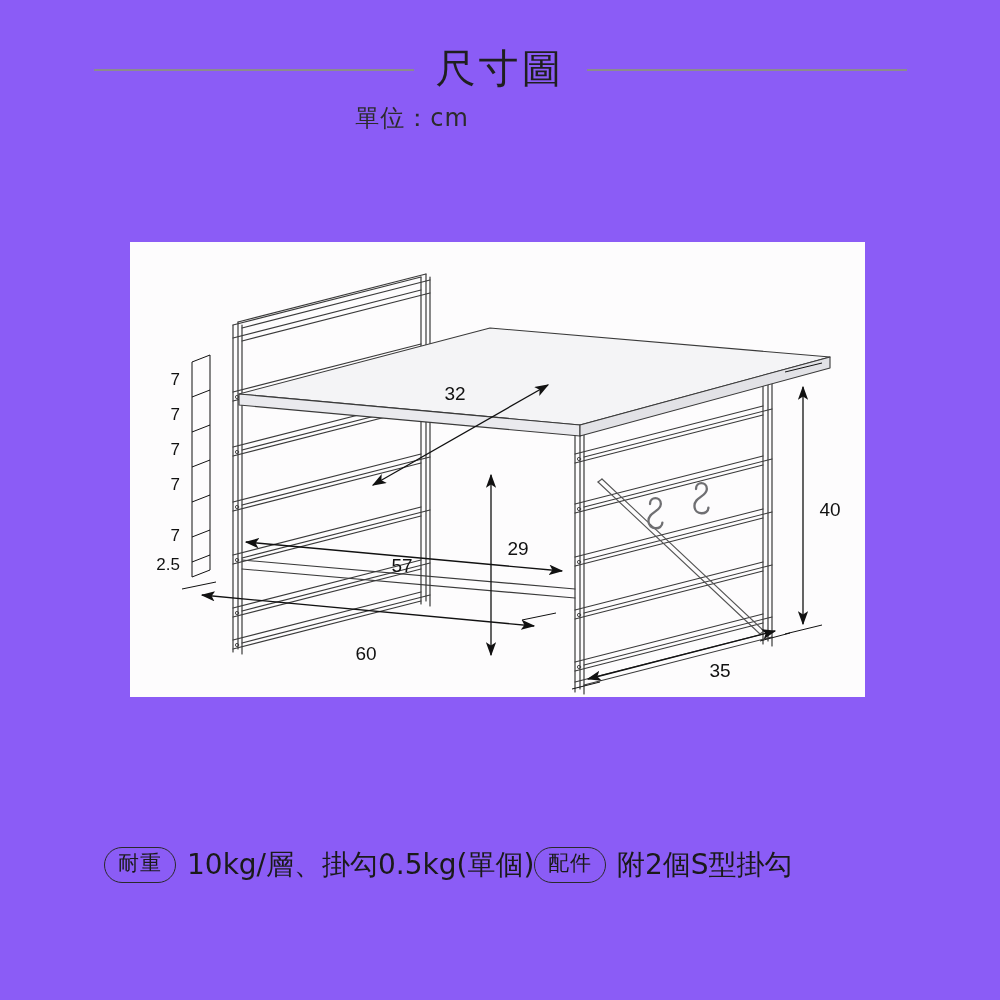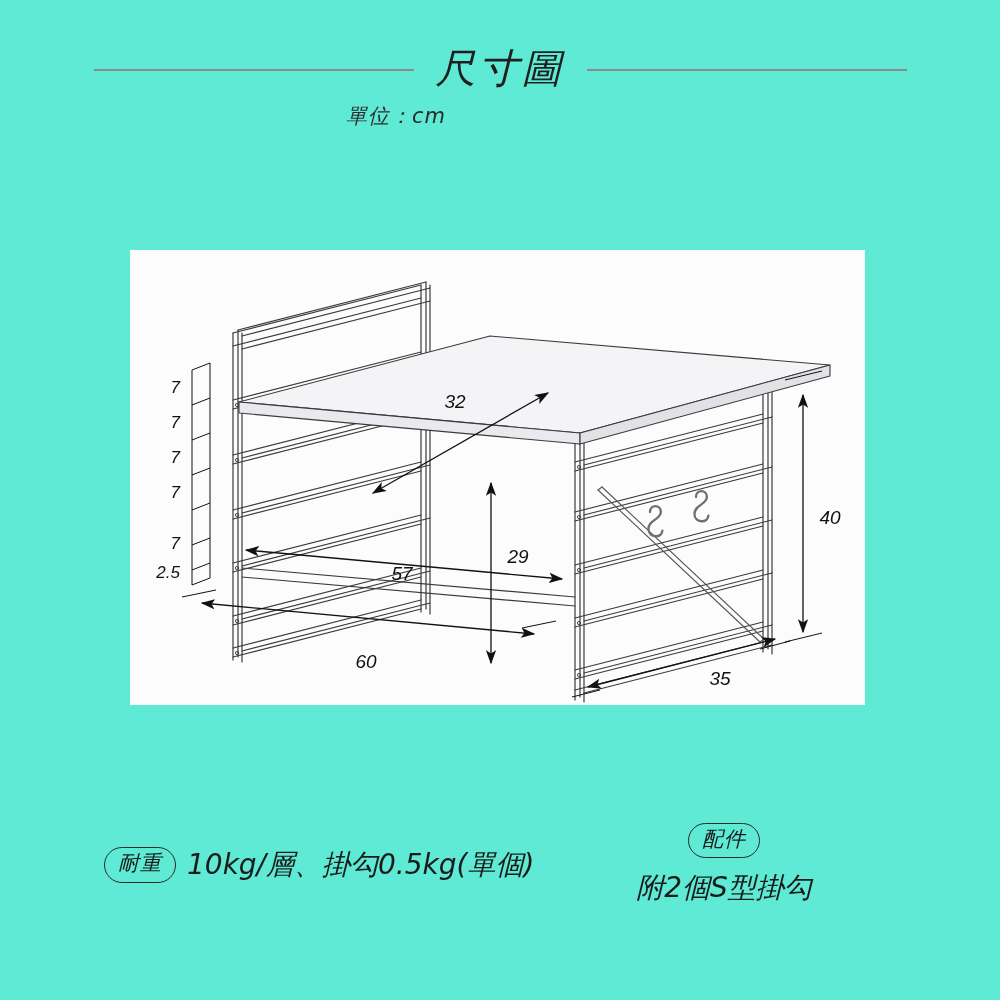--- a/index.html
+++ b/index.html
@@ -7,22 +7,21 @@
     margin: 0; padding: 0;
     width: 1000px; height: 1000px;
     background: #ffffff;
     font-family: "Liberation Sans", "DejaVu Sans", sans-serif;
     color: #1a1a1a;
     overflow: hidden;
   }
   #page {
     position: relative;
     width: 1000px; height: 1000px;
-    background: #5eead4;
-    font-style: italic;
+    background: #8b5cf6;
   }
 
   
   .title-row {
     position: absolute;
     top: 48px; left: 0; width: 1000px;
     display: flex; align-items: center; justify-content: center;
     gap: 22px;
   }
   .rule {
@@ -36,32 +35,32 @@
     font-size: 40px;
     font-weight: 400;
     letter-spacing: 3px;
     color: #1f1f1f;
     white-space: nowrap;
     line-height: 1;
     padding-bottom: 4px;
   }
   .subtitle {
     position: absolute;
-    top: 102px; left: 0; width: 792px;
+    top: 102px; left: 16px; width: 792px;
     text-align: center;
     font-family: "DejaVu Sans", "Liberation Sans", sans-serif;
-    font-size: 21px;
+    font-size: 24px;
     letter-spacing: 1px;
     color: #2b2b2b;
   }
 
   
   #drawing {
     position: absolute;
-    top: 250px; left: 130px;
+    top: 242px; left: 130px;
     width: 740px; height: 470px;
   }
   #drawing svg { display: block; }
 
   
   .specs {
     position: absolute;
     left: 104px; top: 836px;
     width: 820px;
   }
@@ -69,21 +68,21 @@
     display: flex;
     align-items: center;
     height: 58px;
   }
   .spec-cell {
     display: flex;
     align-items: center;
     gap: 11px;
   }
   .spec-cell.left-col  { width: 430px; }
-  .spec-cell.right-col { width: 380px; flex-direction: column; }
+  .spec-cell.right-col { width: 380px; }
   .pill {
     flex: 0 0 auto;
     border: 1.6px solid #2a2a2a;
     border-radius: 999px;
     padding: 4px 13px 6px 13px;
     font-family: "DejaVu Sans", "Liberation Sans", sans-serif;
     font-size: 21px;
     line-height: 1.12;
     letter-spacing: 1px;
     color: #1a1a1a;

